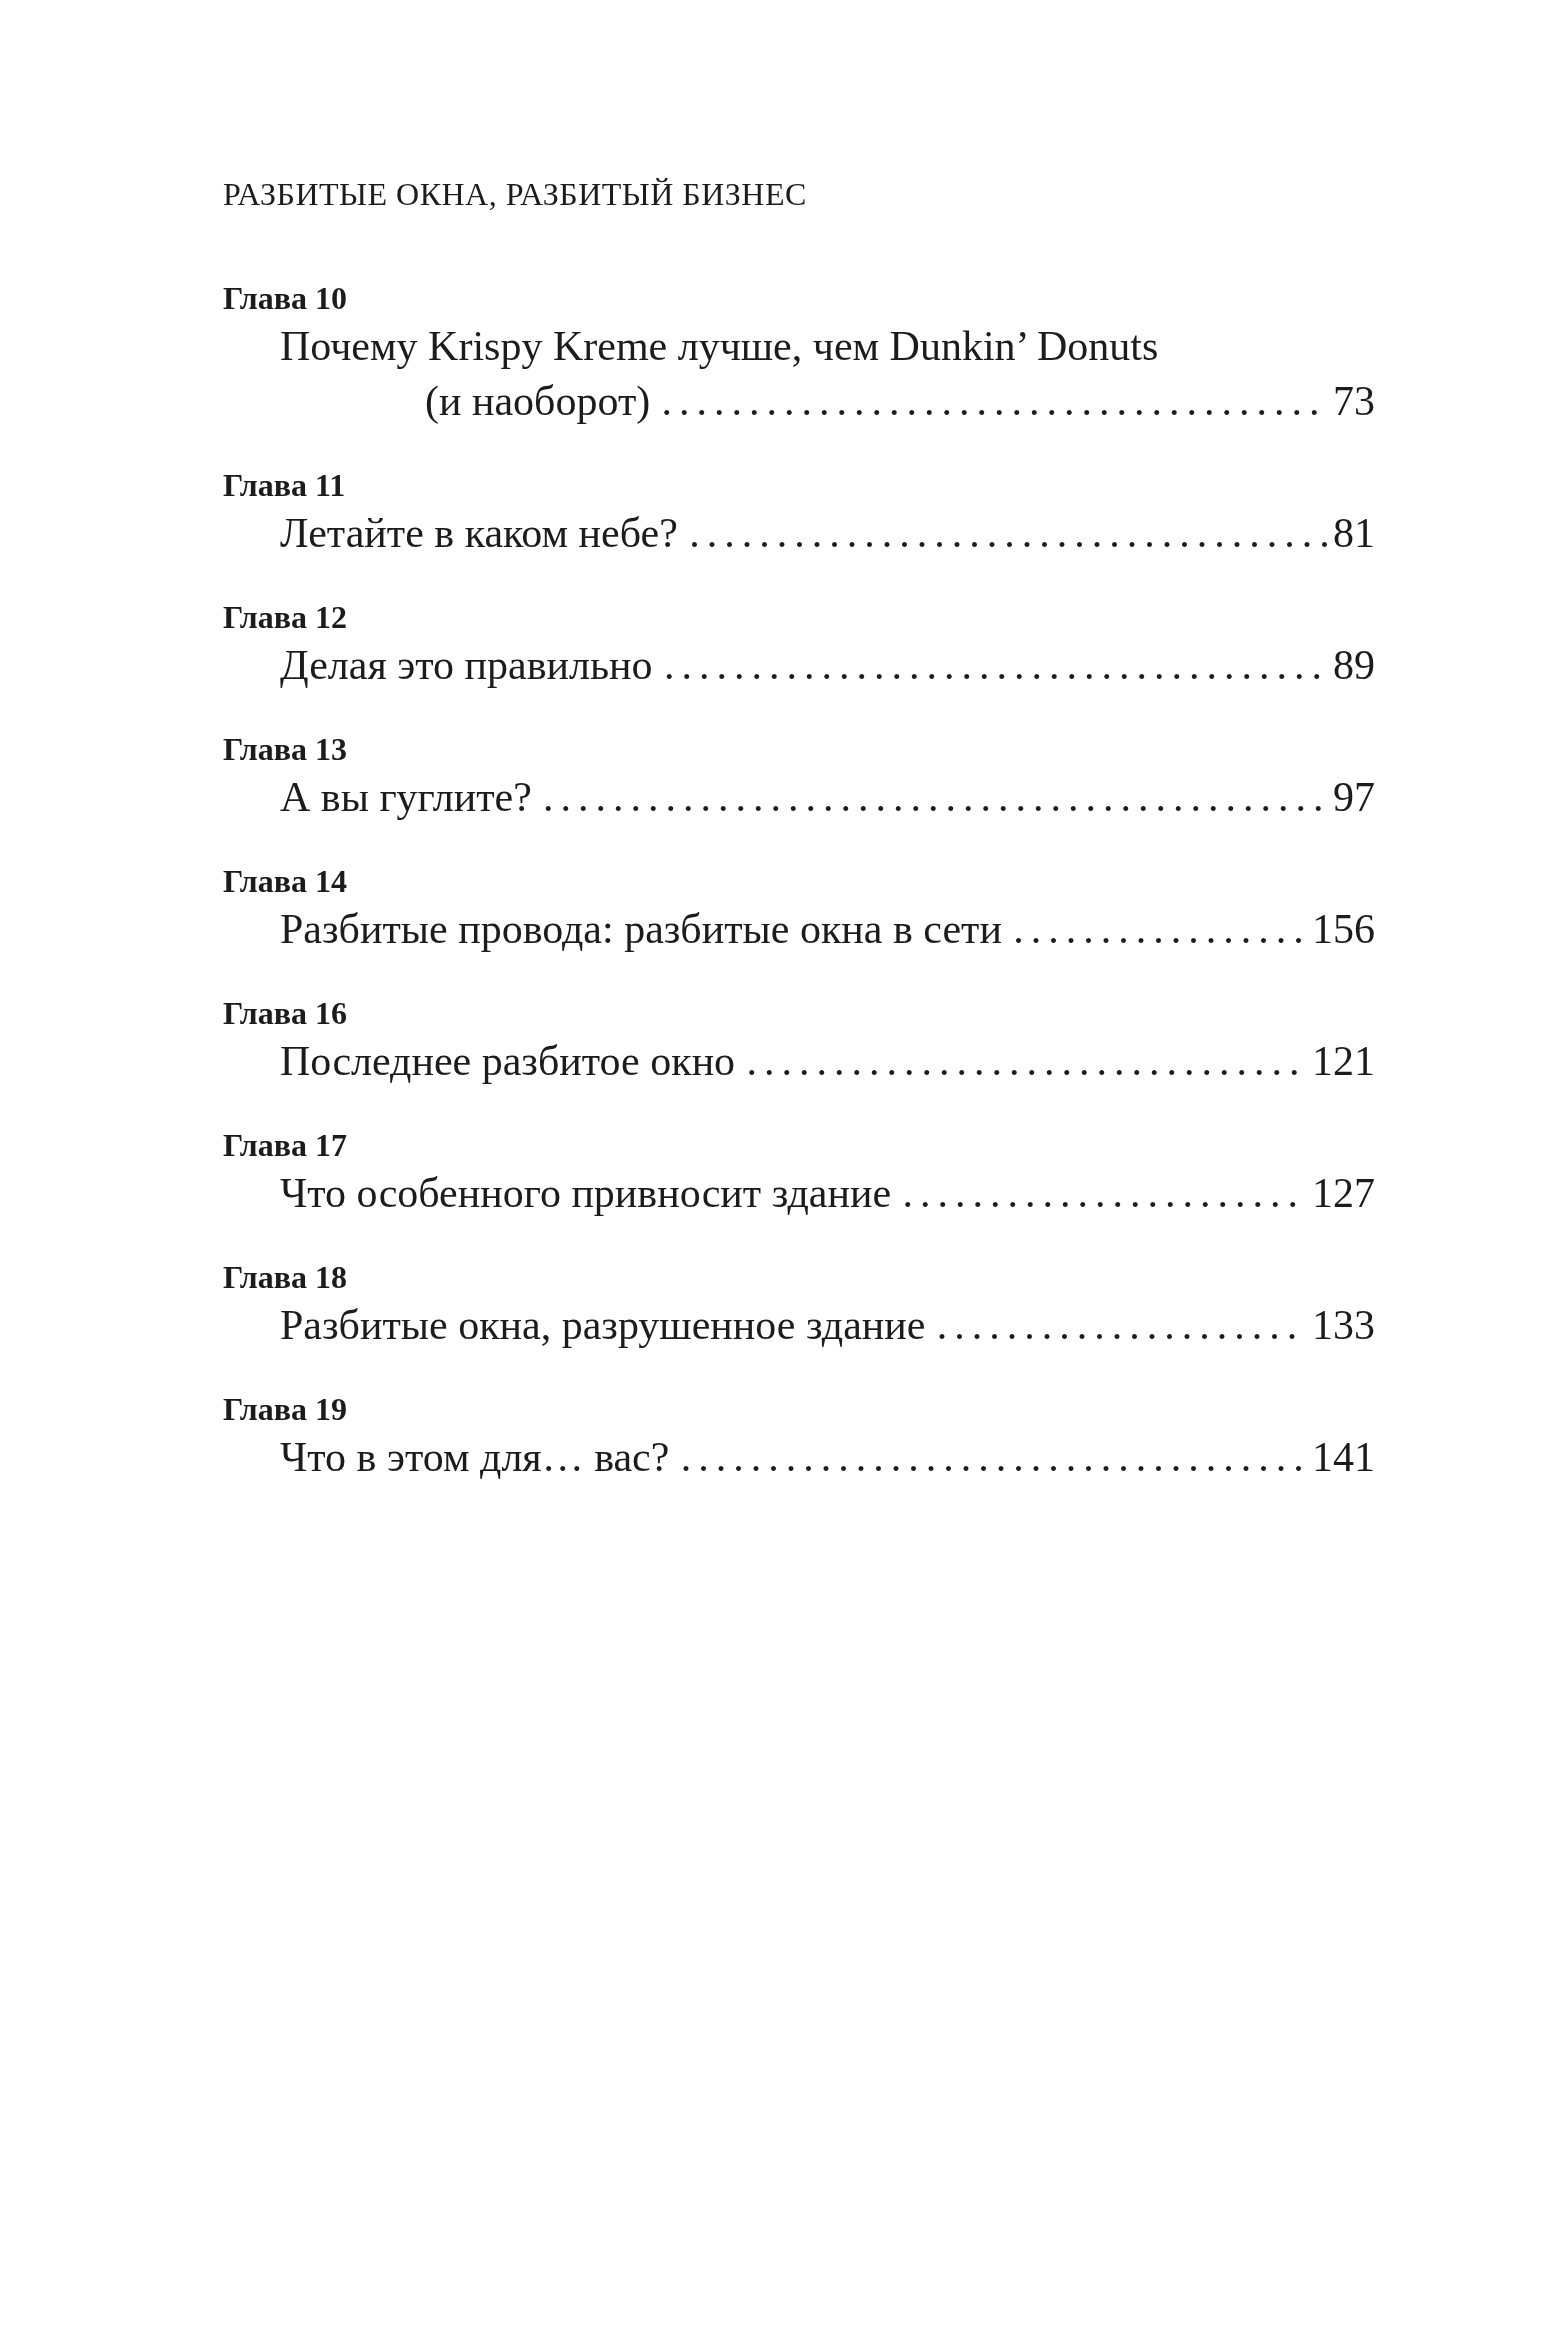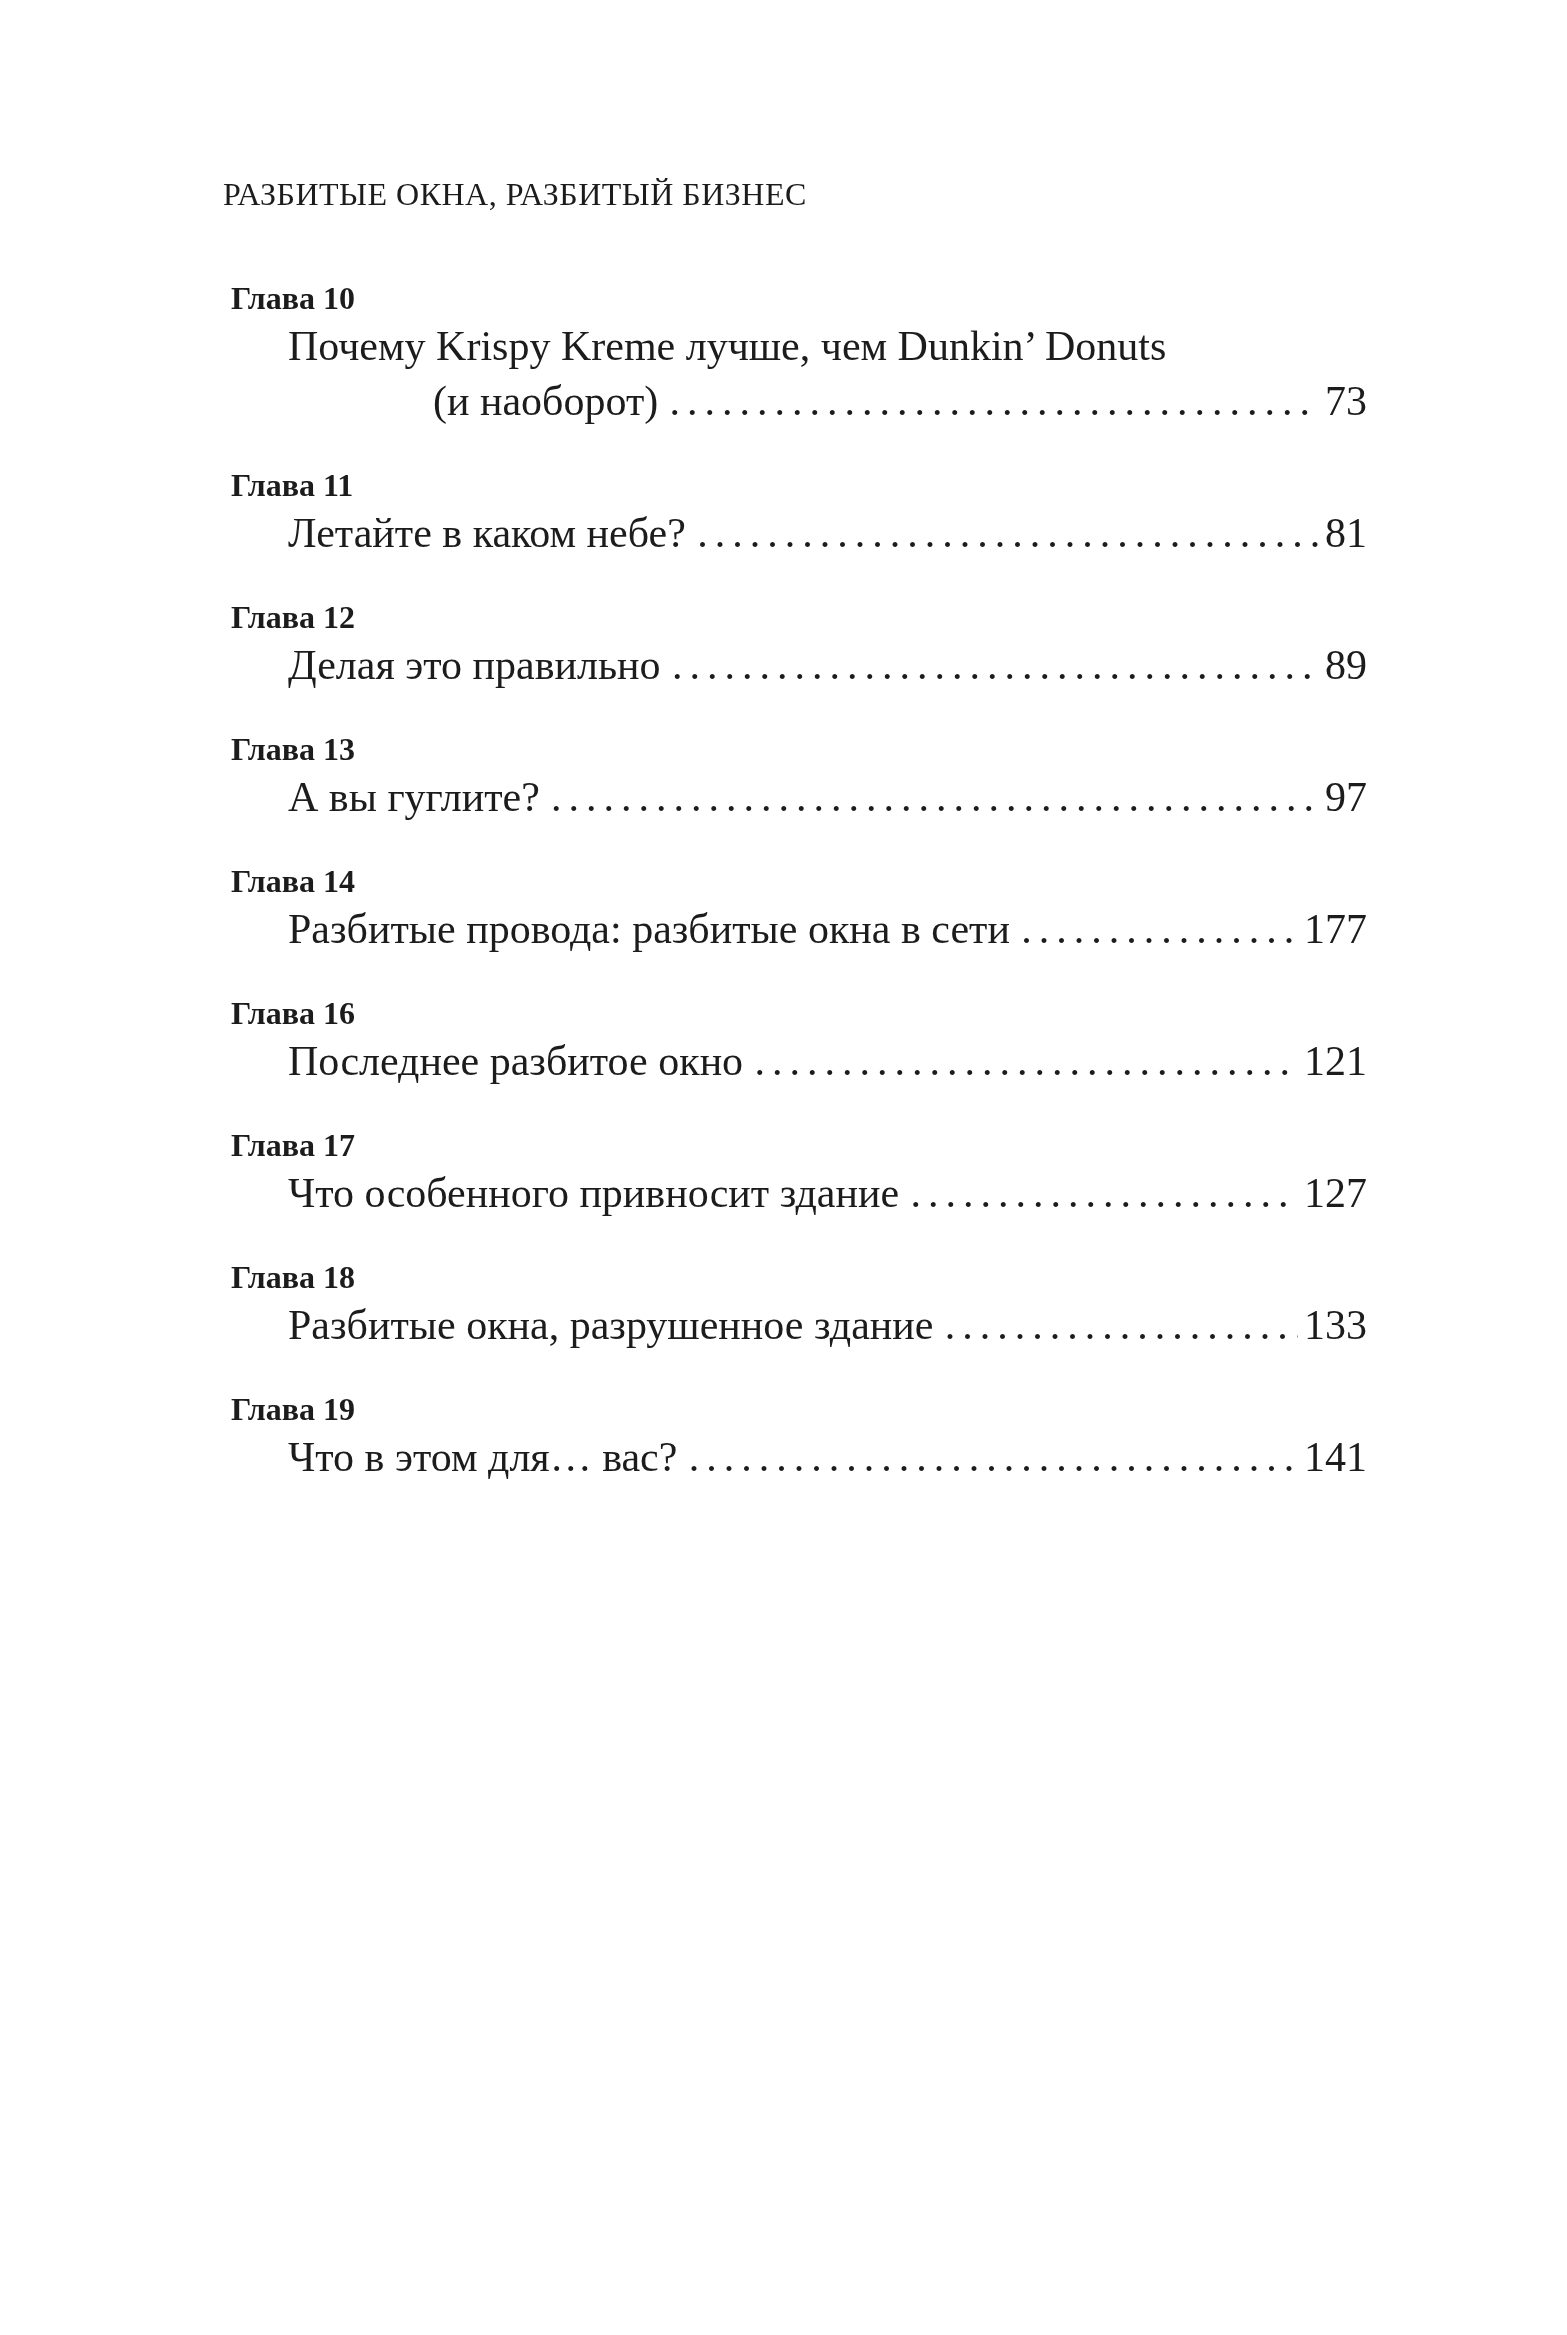--- a/index.html
+++ b/index.html
@@ -24,21 +24,21 @@
   }
   .running-head {
     font-size: 32px;
     line-height: 32px;
     letter-spacing: 0.5px;
     font-weight: 400;
     margin: 16px 0 68px 0;
     white-space: nowrap;
   }
   .toc {
-    margin: 8px;
+    margin: 0;
     padding: 0;
     list-style: none;
   }
   .toc-entry {
     margin: 0 0 36px 0;
   }
   .chapter-label {
     font-size: 32px;
     line-height: 41px;
     font-weight: 700;
@@ -120,21 +120,21 @@
         <span class="leader"></span>
         <span class="page-num">97</span>
       </div>
     </div>
 
     <div class="toc-entry">
       <div class="chapter-label">Глава 14</div>
       <div class="title-row">
         <span class="title-text">Разбитые провода: разбитые окна в сети</span>
         <span class="leader"></span>
-        <span class="page-num">177</span>
+        <span class="page-num">156</span>
       </div>
     </div>
 
 
     <div class="toc-entry">
       <div class="chapter-label">Глава 16</div>
       <div class="title-row">
         <span class="title-text">Последнее разбитое окно</span>
         <span class="leader"></span>
         <span class="page-num">121</span>

